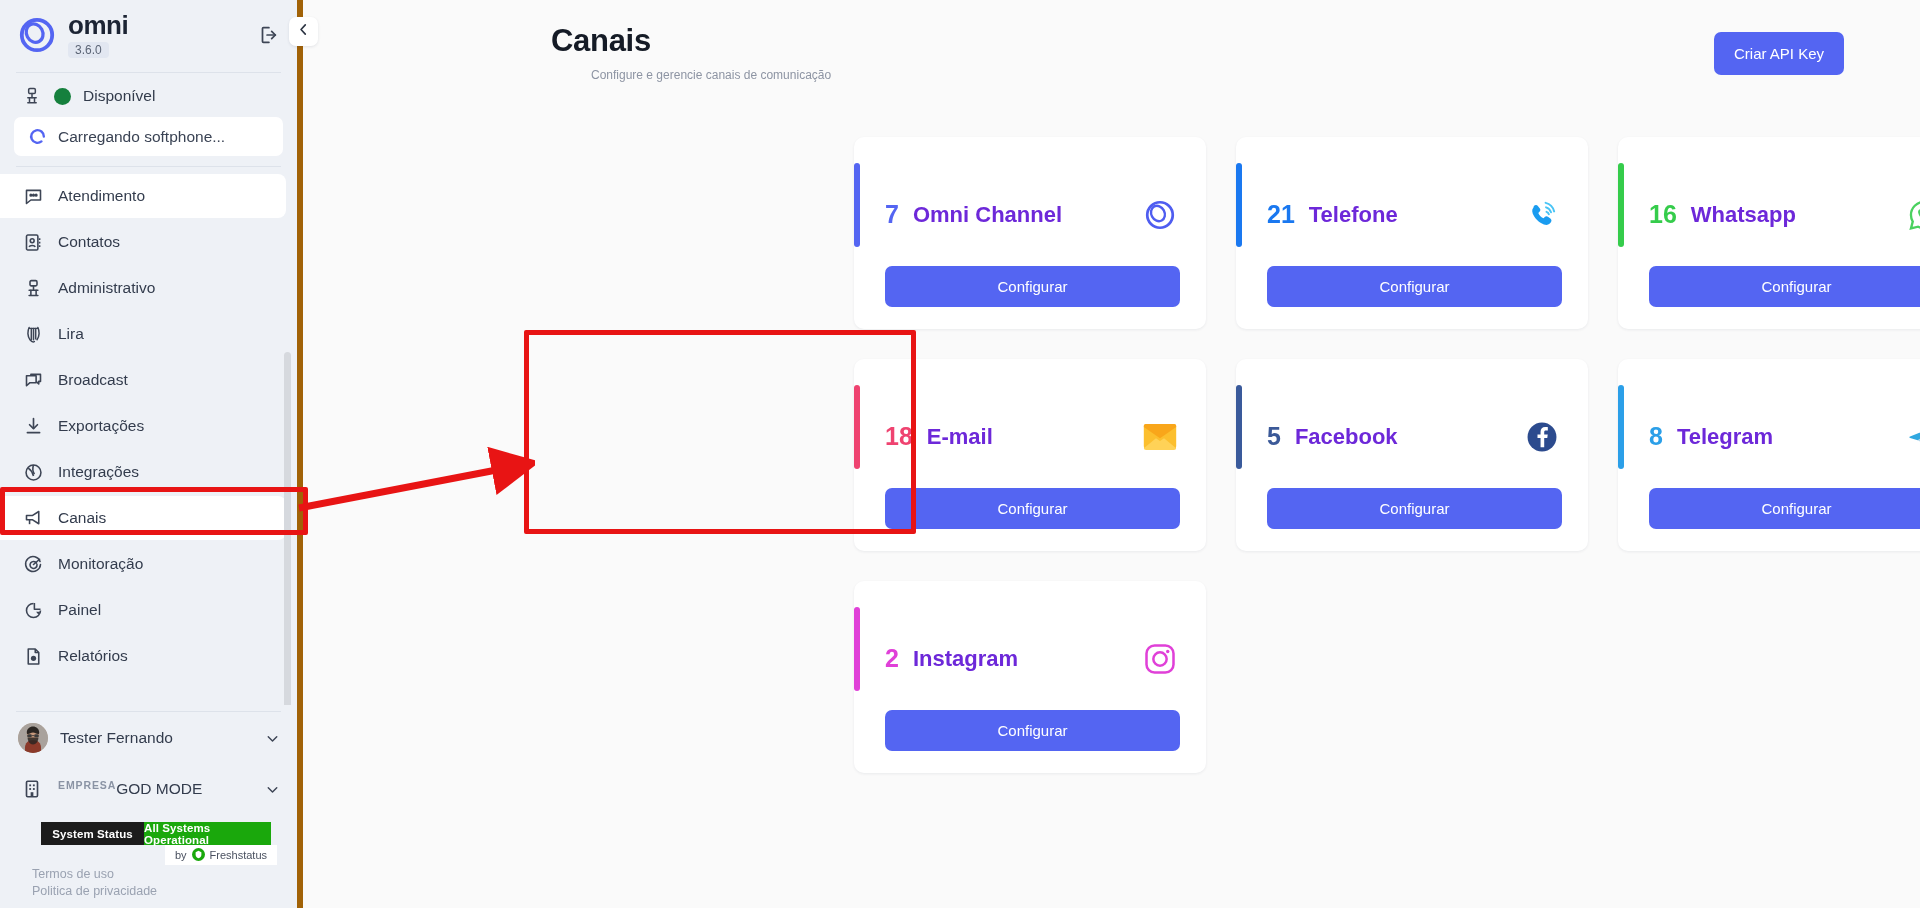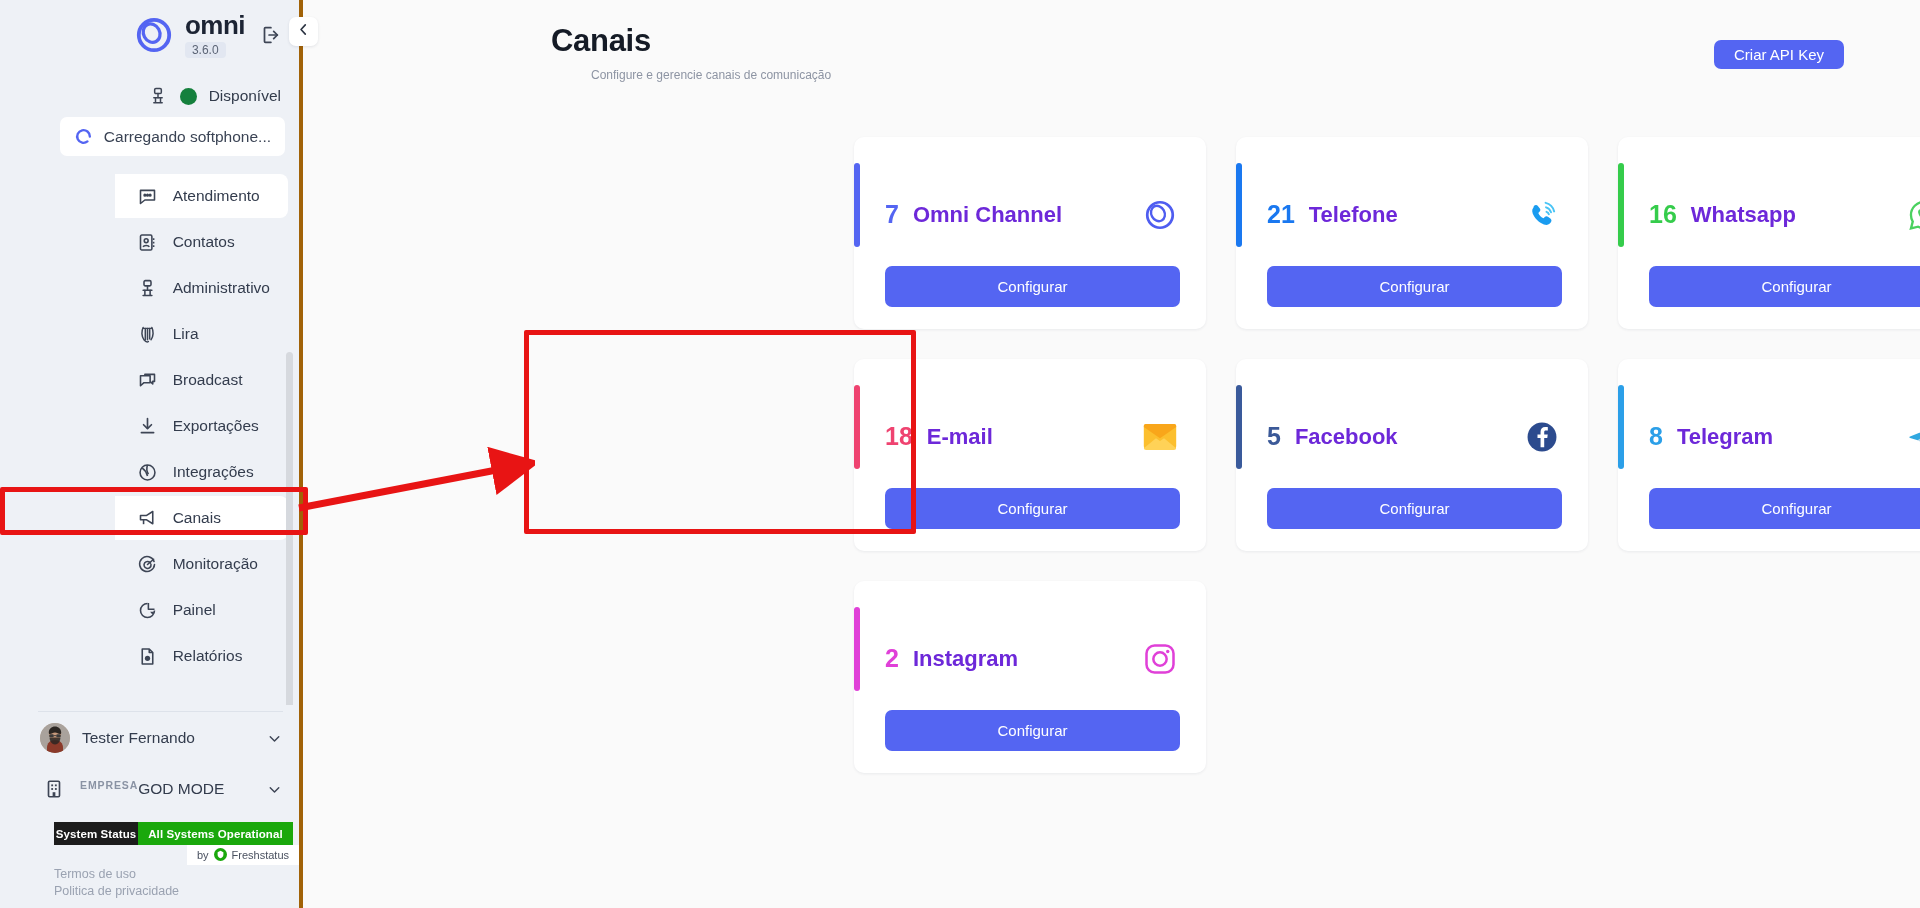--- a/index.html
+++ b/index.html
@@ -11,22 +11,21 @@
   }
   .app { display: flex; width: 1920px; height: 908px; position: relative; }
 
   
   .sidebar {
     width: 303px; height: 908px;
     background: #eef1f6;
     display: flex; flex-direction: column;
     position: relative;
     flex: 0 0 303px;
-    border-right: 4px solid #a16207;
-    align-items: flex-end;
+    border-right: 6px solid #a16207;
   }
   .sb-header {
     display: flex; align-items: center;
     padding: 12px 16px 14px 18px;
     gap: 12px;
   }
   .logo-mark { width: 38px; height: 38px; flex: 0 0 38px; }
   .brand-block { flex: 1; display: flex; flex-direction: column; align-items: flex-start; }
   .brand-name {
     font-size: 26px; font-weight: bold; color: #1c2434;
@@ -112,21 +111,21 @@
   }
   .comp-name { font-size: 15.5px; color: #333c4d; line-height: 1.25; }
 
   .status-widget {
     margin: 8px 0 0 32px; position: relative; width: 245px;
   }
   .sw-bar { display: flex; height: 23px; width: 239px; }
   .sw-left {
     background: #1c1c1c; color: #fff; font-size: 11.5px; font-weight: bold;
     display: flex; align-items: center; justify-content: center;
-    width: 84px; letter-spacing: 0.1px;
+    width: 103px; letter-spacing: 0.1px; margin-left: 9px;
   }
   .sw-right {
     background: #1aa80c; color: #fff; font-size: 11.5px; font-weight: bold;
     display: flex; align-items: center; justify-content: center;
     flex: 1; letter-spacing: 0.1px;
   }
   .sw-by {
     position: absolute; right: 0; top: 23px;
     background: #fff; padding: 3px 10px 4px 10px;
     display: flex; align-items: center; gap: 5px;
@@ -160,21 +159,21 @@
   }
   .head-text { flex: 1; }
   .page-title {
     font-size: 31px; font-weight: bold; color: #151b26;
     letter-spacing: -0.3px; line-height: 1.2;
   }
   .page-sub { font-size: 12px; color: #8d94a3; margin-top: 9px; padding-left: 40px; }
   .api-btn {
     background: #5465f2; color: #ffffff;
     font-size: 15px; border: none; border-radius: 7px;
-    padding: 6px 20px; cursor: pointer; margin-top: 18px;
+    padding: 13px 20px; cursor: pointer; margin-top: 10px;
     white-space: nowrap;
   }
 
   .grid {
     display: grid;
     grid-template-columns: 352px 352px 352px;
     gap: 30px 30px;
     padding: 55px 0 0 551px;
   }
   .card {

